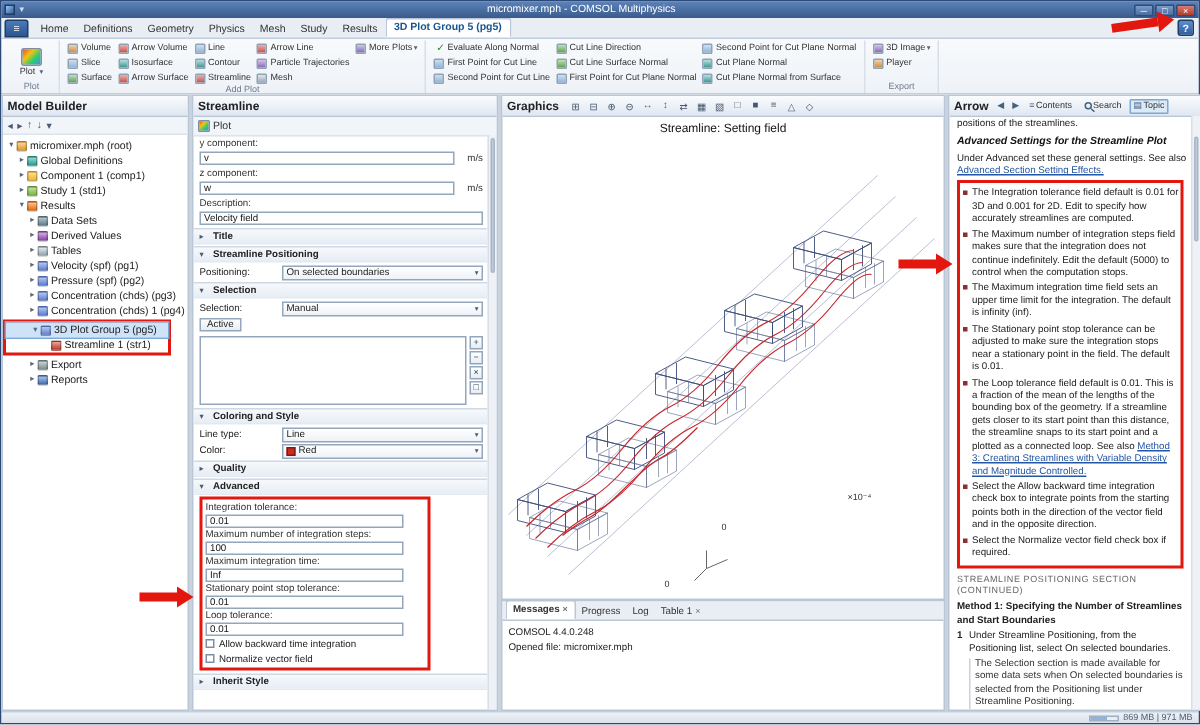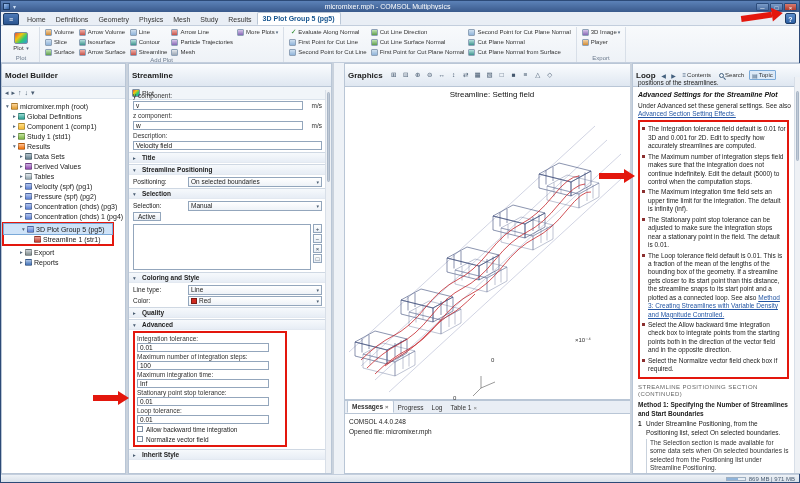--- a/index.html
+++ b/index.html
@@ -38,21 +38,21 @@
   .ri.purple{background:linear-gradient(#d6c4ea,#8668b5);}
   .ri.gray{background:linear-gradient(#e3e7ec,#9aa6b4);}
   .ri.teal{background:linear-gradient(#b4e0dd,#3e938d);}
   .rcheck{color:#2a8a2a;font-size:7px;width:9px;flex:none;text-align:center;}
   .chev{font-size:5px;color:#55687e;margin-left:1px;}
 
   
   #main{position:absolute;top:62px;left:0;right:0;bottom:8px;}
   .split{position:absolute;top:0;bottom:0;width:2px;background:#c9d2dd;}
   .panel{position:absolute;top:0;bottom:0;background:#fff;border:1px solid #b9c6d6;overflow:hidden;}
-  .phead{height:23px;background:linear-gradient(#fafcfe,#dfe7f1);border-bottom:1px solid #b9c6d6;display:flex;align-items:center;font-size:8px;font-weight:bold;color:#222;padding:0 3px;gap:2px;white-space:nowrap;}
+  .phead{height:14px;background:linear-gradient(#fafcfe,#dfe7f1);border-bottom:1px solid #b9c6d6;display:flex;align-items:center;font-size:8px;font-weight:bold;color:#222;padding:0 3px;gap:2px;white-space:nowrap;}
 
   
   #mb{left:0;width:125px;}
   .mb-tools{height:12px;background:#f1f5f9;border-bottom:1px solid #dbe3ec;display:flex;align-items:center;gap:3px;padding:0 3px;font-size:7px;color:#4a5d72;}
   .tree{padding-top:2px;font-size:7px;color:#1a1a1a;}
   .trow{display:flex;align-items:center;height:10px;white-space:nowrap;overflow:hidden;}
   .trow .exp{width:7px;flex:none;font-size:5.5px;color:#55687e;text-align:center;}
   .tico{width:7px;height:7px;flex:none;border-radius:1px;border:1px solid rgba(0,0,0,.25);margin:0 2px 0 0;}
   .d0{padding-left:2px}.d1{padding-left:9px}.d2{padding-left:16px}.d3{padding-left:23px}
   .trow.sel{background:#cfe3f8;outline:1px solid #7aa9d8;}
@@ -90,21 +90,21 @@
   .selbox{display:flex;gap:2px;margin:2px 0;}
   .listbox{flex:1;height:46px;border:1px solid #93a6bc;background:#fff;}
   .btncol{display:flex;flex-direction:column;gap:1px;}
   .sq{width:9px;height:9px;border:1px solid #93a6bc;background:linear-gradient(#fff,#e7edf4);font-size:6px;text-align:center;line-height:8px;color:#345;}
   .cbrow{display:flex;align-items:center;height:10px;gap:3px;}
   .cb{width:6px;height:6px;border:1px solid #7d8ea3;background:#fff;flex:none;}
   .scrollbar{position:absolute;top:26px;bottom:0;right:0;width:6px;background:#eef1f5;border-left:1px solid #d8dfe8;}
   .thumb{position:absolute;left:1px;right:1px;background:#c0cad7;border-radius:2px;border:1px solid #a9b6c6;}
 
   
-  #gfx-col{left:343px;width:296px;}
+  #gfx-col{left:333px;width:296px;}
   #gfx{position:absolute;top:0;left:0;right:0;height:337px;background:#fff;border:1px solid #b9c6d6;}
   .gtool{display:flex;gap:2px;margin-left:4px;font-weight:normal;font-size:6.5px;color:#45586e;}
   .gtb{width:10px;text-align:center;border:1px solid transparent;border-radius:1px;}
   .gtitle{text-align:center;font-size:8px;color:#111;padding-top:3px;height:13px;}
   .plot-svg{display:block;margin:0 auto;}
   #msgs{position:absolute;left:0;right:0;top:337px;bottom:0;background:#fff;border:1px solid #b9c6d6;}
   .mtabs{height:13px;background:#e9eef5;border-bottom:1px solid #b9c6d6;display:flex;align-items:flex-end;padding-left:2px;font-size:6.5px;}
   .mtab{padding:2px 4px;color:#333;display:flex;gap:2px;align-items:center;white-space:nowrap;}
   .mtab.active{background:#fff;border:1px solid #b9c6d6;border-bottom-color:#fff;border-radius:2px 2px 0 0;font-weight:bold;}
   .mtab .x{color:#777;font-size:6px;}
@@ -634,21 +634,21 @@
           <div>COMSOL 4.4.0.248</div>
           <div>Opened file: micromixer.mph</div>
         </div>
       </div>
     </div>
 
     <div class="split" style="left:629px;"></div>
 
     <div class="panel" id="help">
       <div class="phead">
-        <span>Loop</span>
+        <span>Arrow</span>
         <span class="hbar">
           <span class="hnav">◀</span>
           <span class="hnav">▶</span>
           <span class="hbtn">
               <span class="hico">≡</span>
               <span>Contents</span>
             </span>
           <span class="hbtn">
               <span class="mag"></span>
               <span>Search</span>

